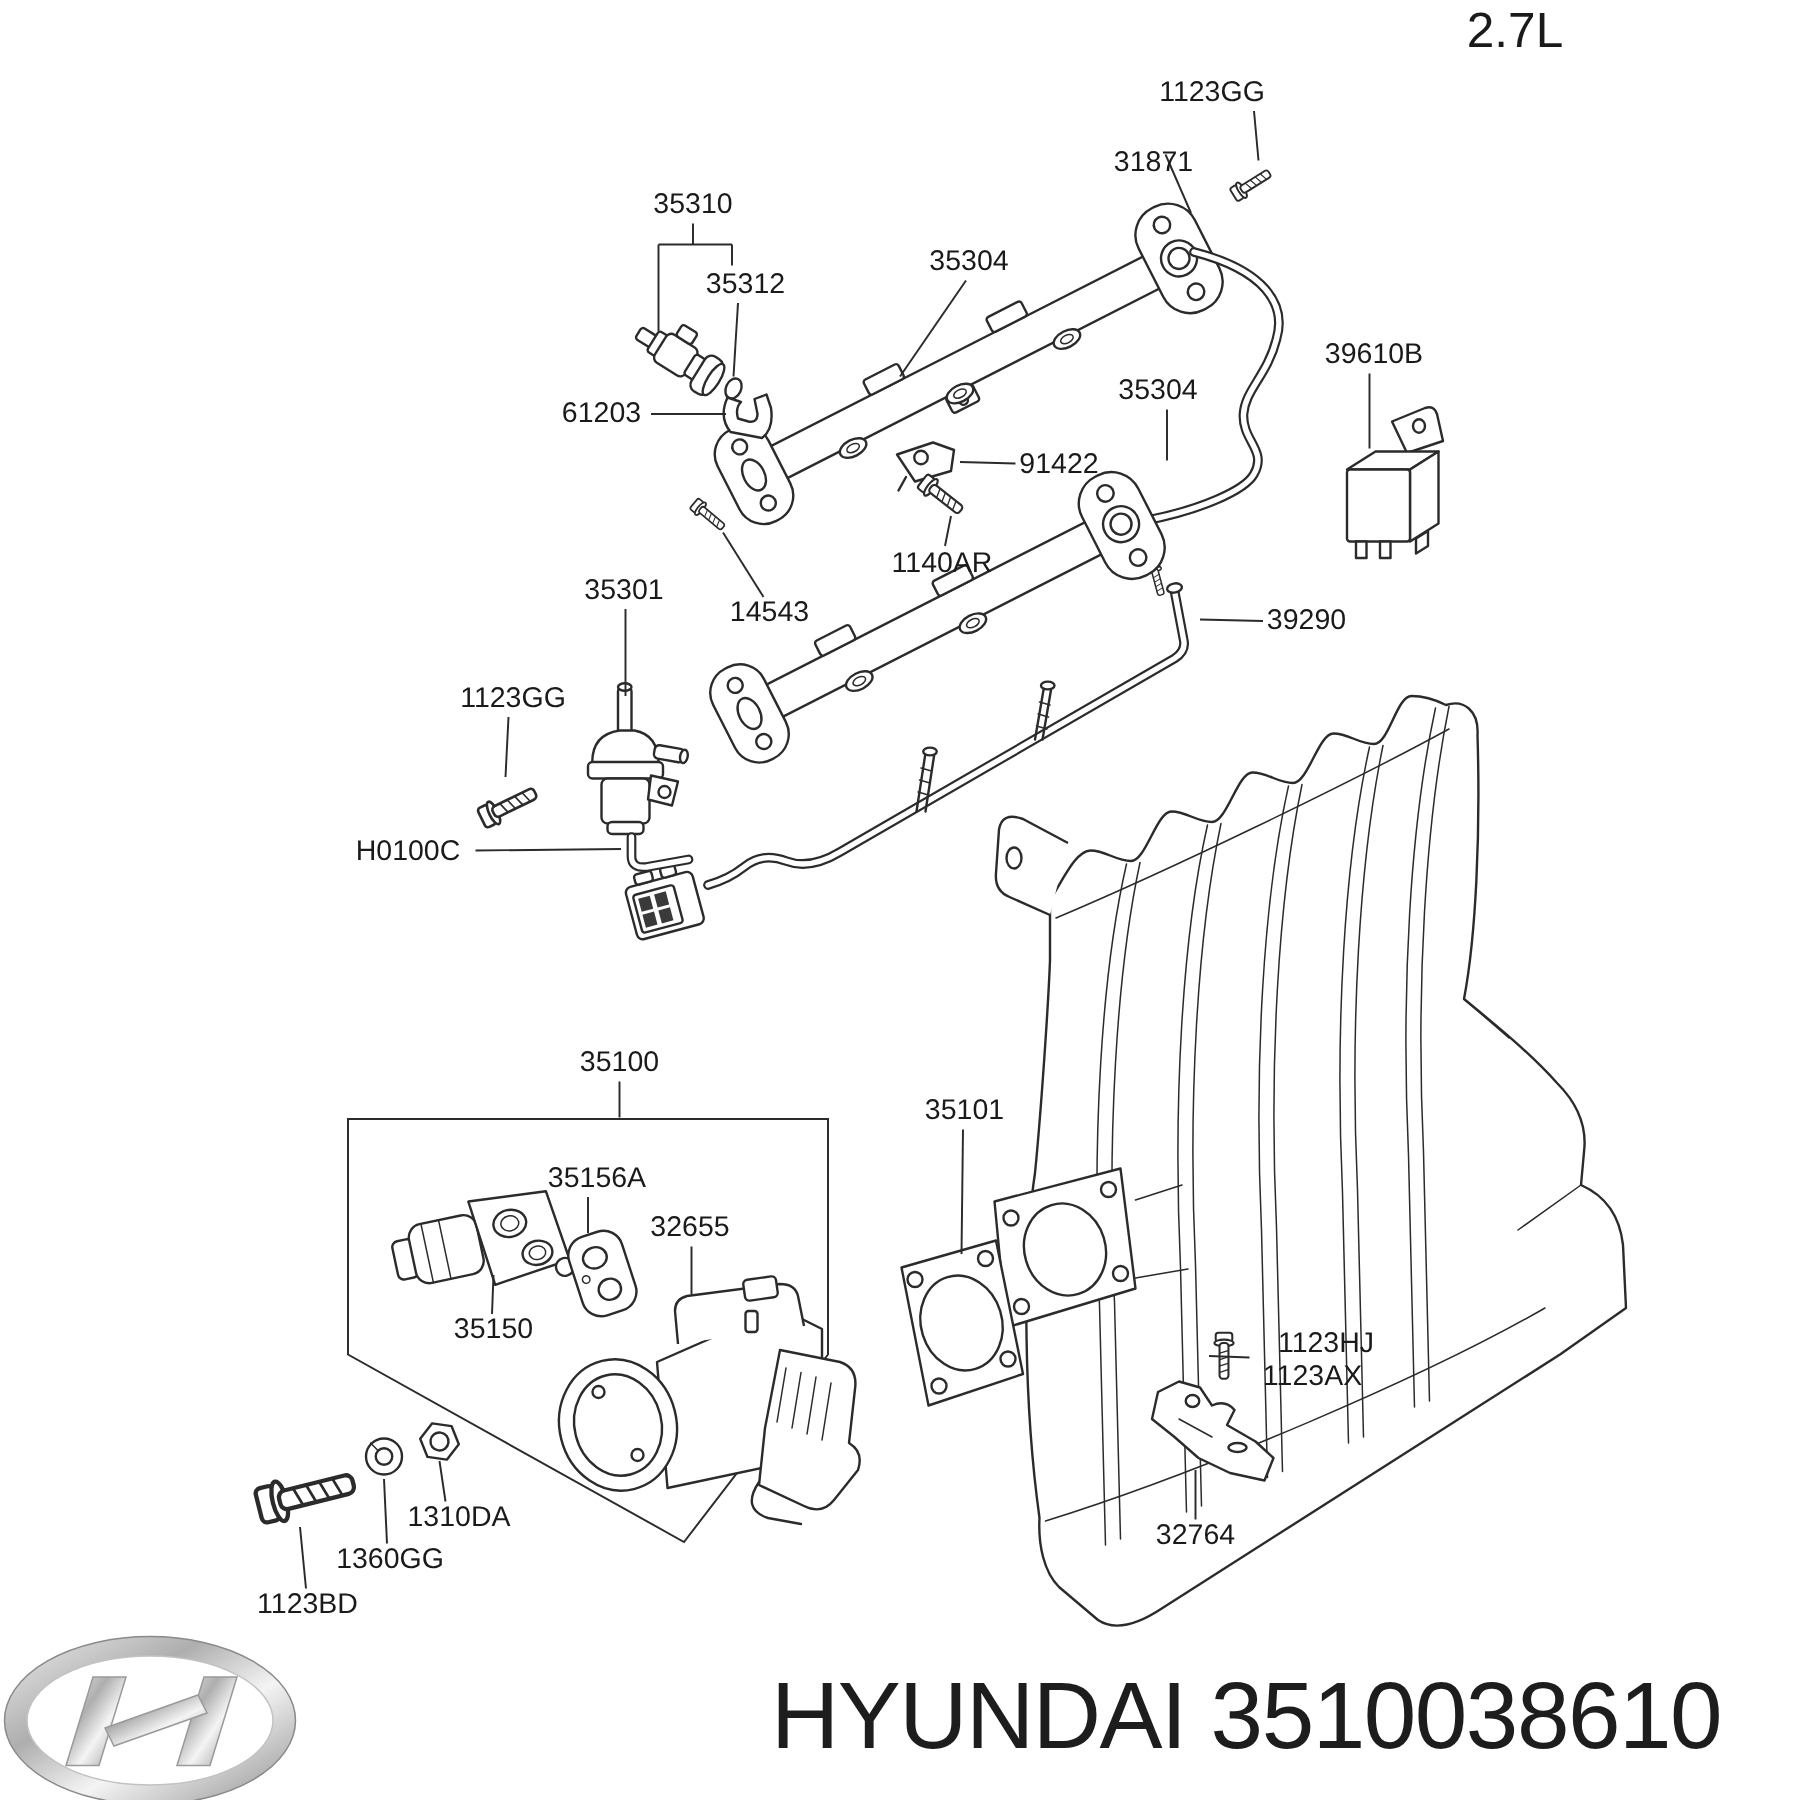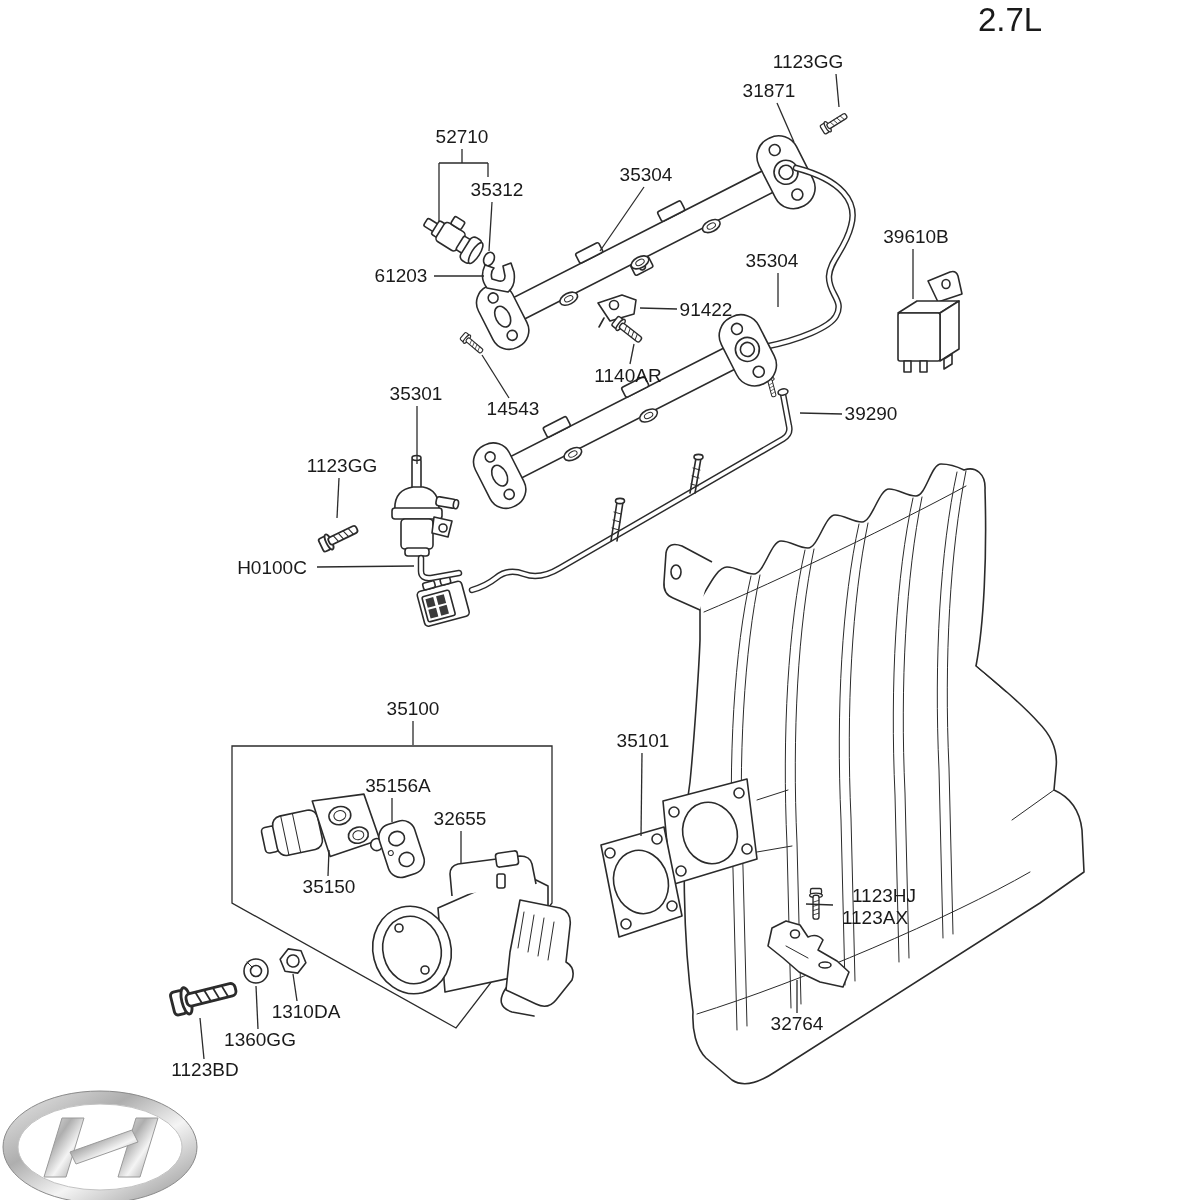--- a/index.html
+++ b/index.html
@@ -308,26 +308,26 @@
     <ellipse cx="100" cy="1147" rx="97" ry="56" fill="url(#silv)" stroke="#8a8a8a" stroke-width="1"></ellipse>
     <ellipse cx="100" cy="1147" rx="82" ry="43" fill="#ffffff" stroke="#c2c2c2" stroke-width="1"></ellipse>
     <path d="M 62,1118 L 84,1118 L 66,1177 L 44,1177 Z" fill="url(#silv)" stroke="#9a9a9a" stroke-width="1"></path>
     <path d="M 136,1118 L 158,1118 L 140,1177 L 118,1177 Z" fill="url(#silv)" stroke="#9a9a9a" stroke-width="1"></path>
     <path d="M 70,1152 L 132,1130 L 138,1142 L 76,1164 Z" fill="url(#silv)" stroke="#9a9a9a" stroke-width="1"></path>
   </g>
 </svg>
 
 <div class="lbl engine" style="left:1010px;top:20px;">2.7L</div>
 
-<div class="lbl" style="left:462px;top:137px;">52710</div>
+<div class="lbl" style="left:462px;top:137px;">35310</div>
 <div class="lbl" style="left:497px;top:190px;">35312</div>
 <div class="lbl" style="left:401px;top:276px;">61203</div>
 <div class="lbl" style="left:646px;top:175px;">35304</div>
 <div class="lbl" style="left:808px;top:62px;">1123GG</div>
-<div class="lbl" style="left:769px;top:91px;">31871</div>
+<div class="lbl" style="left:769px;top:109px;">31871</div>
 <div class="lbl" style="left:916px;top:237px;">39610B</div>
 <div class="lbl" style="left:772px;top:261px;">35304</div>
 <div class="lbl" style="left:706px;top:310px;">91422</div>
 <div class="lbl" style="left:628px;top:376px;">1140AR</div>
 <div class="lbl" style="left:513px;top:409px;">14543</div>
 <div class="lbl" style="left:416px;top:394px;">35301</div>
 <div class="lbl" style="left:871px;top:414px;">39290</div>
 <div class="lbl" style="left:342px;top:466px;">1123GG</div>
 <div class="lbl" style="left:272px;top:568px;">H0100C</div>
 <div class="lbl" style="left:413px;top:709px;text-align:center;">35100</div>
@@ -335,14 +335,19 @@
 <div class="lbl" style="left:398px;top:786px;text-align:right;">35156A</div>
 <div class="lbl" style="left:460px;top:819px;">32655</div>
 <div class="lbl" style="left:329px;top:887px;">35150</div>
 <div class="lbl" style="left:884px;top:896px;">1123HJ</div>
 <div class="lbl" style="left:875px;top:918px;">1123AX</div>
 <div class="lbl" style="left:306px;top:1012px;">1310DA</div>
 <div class="lbl" style="left:260px;top:1040px;">1360GG</div>
 <div class="lbl" style="left:205px;top:1070px;">1123BD</div>
 <div class="lbl" style="left:797px;top:1024px;">32764</div>
 
-
+<div class="footer">
+  <span>HYUNDAI</span>
+  <span> </span>
+  <span>3510038610</span>
 </div>
 
+</div>
+
 </body></html>

